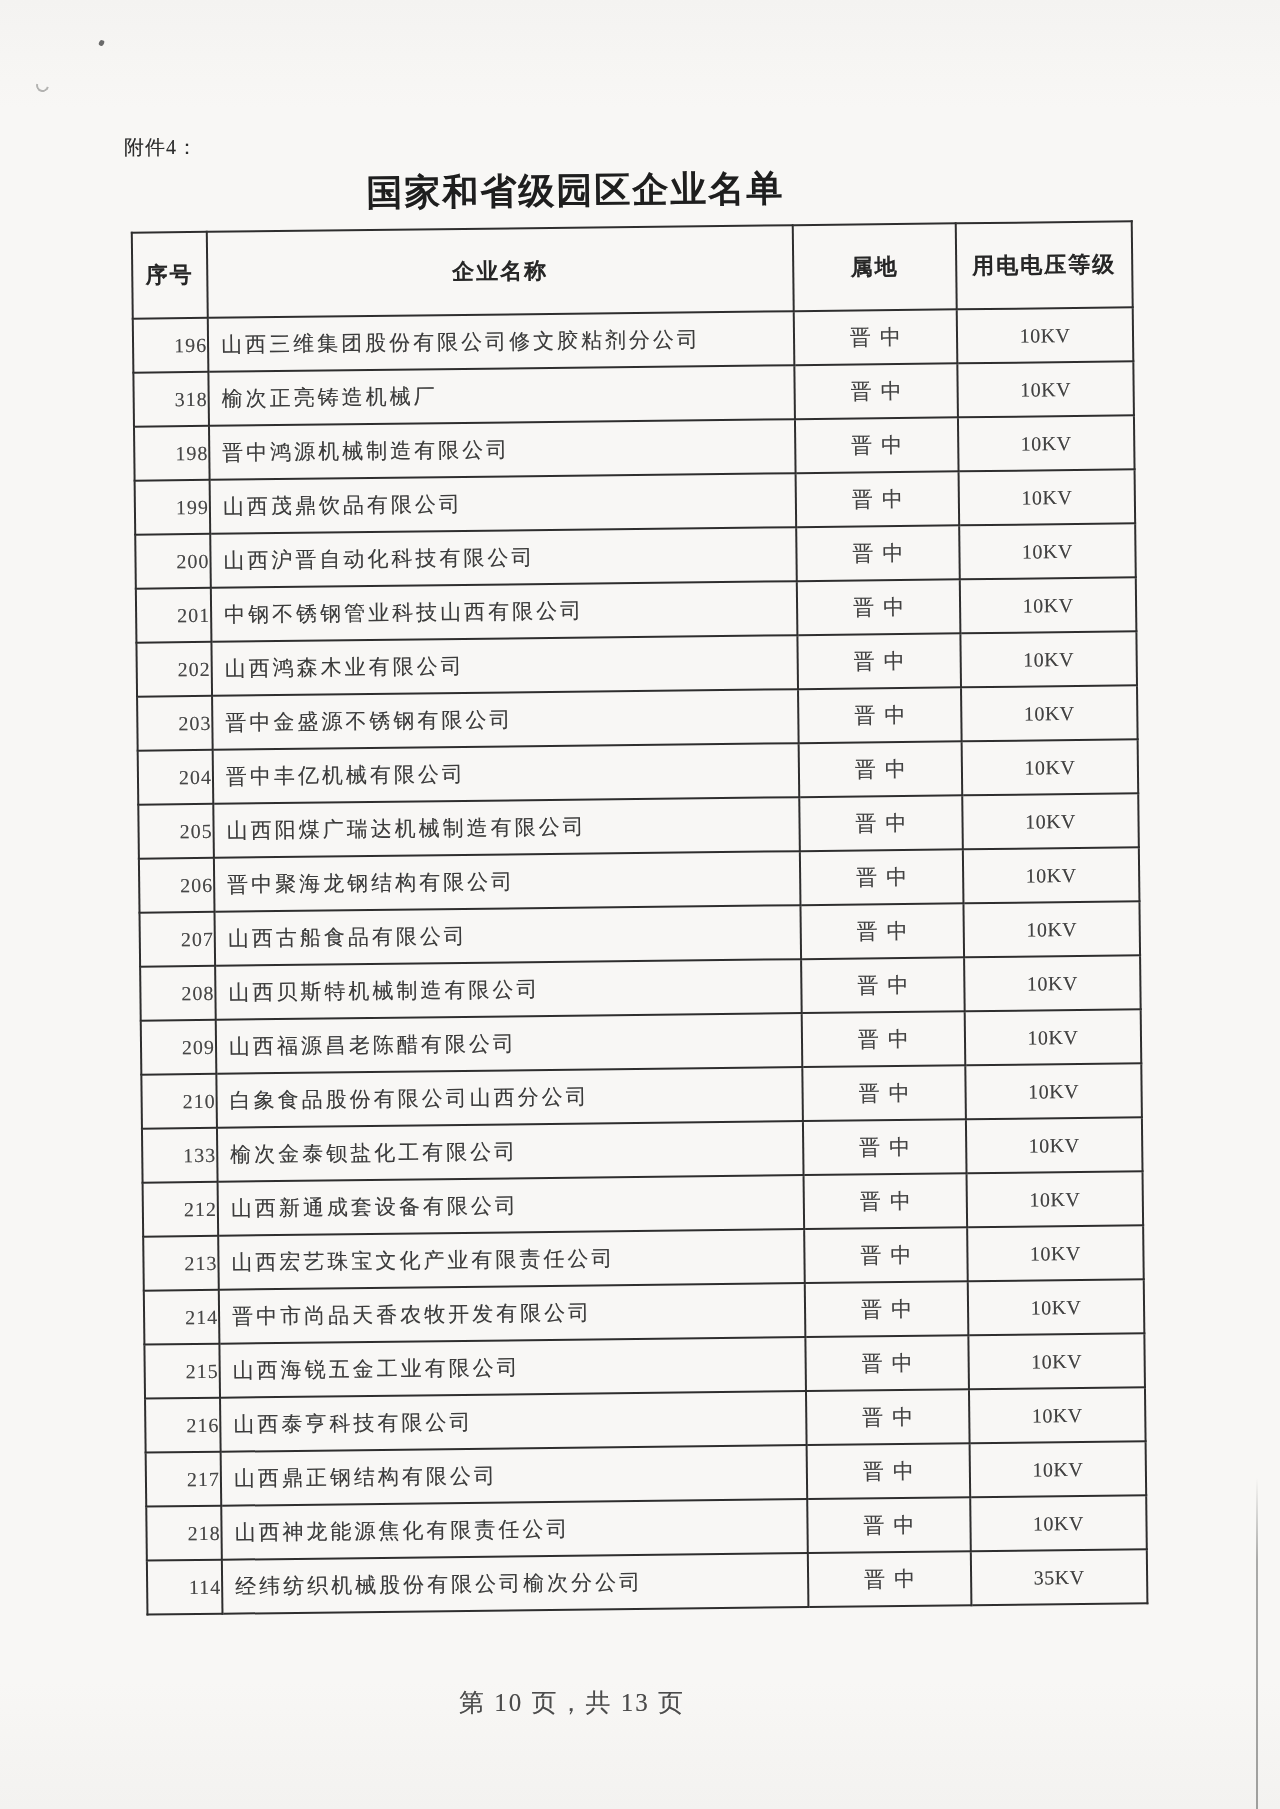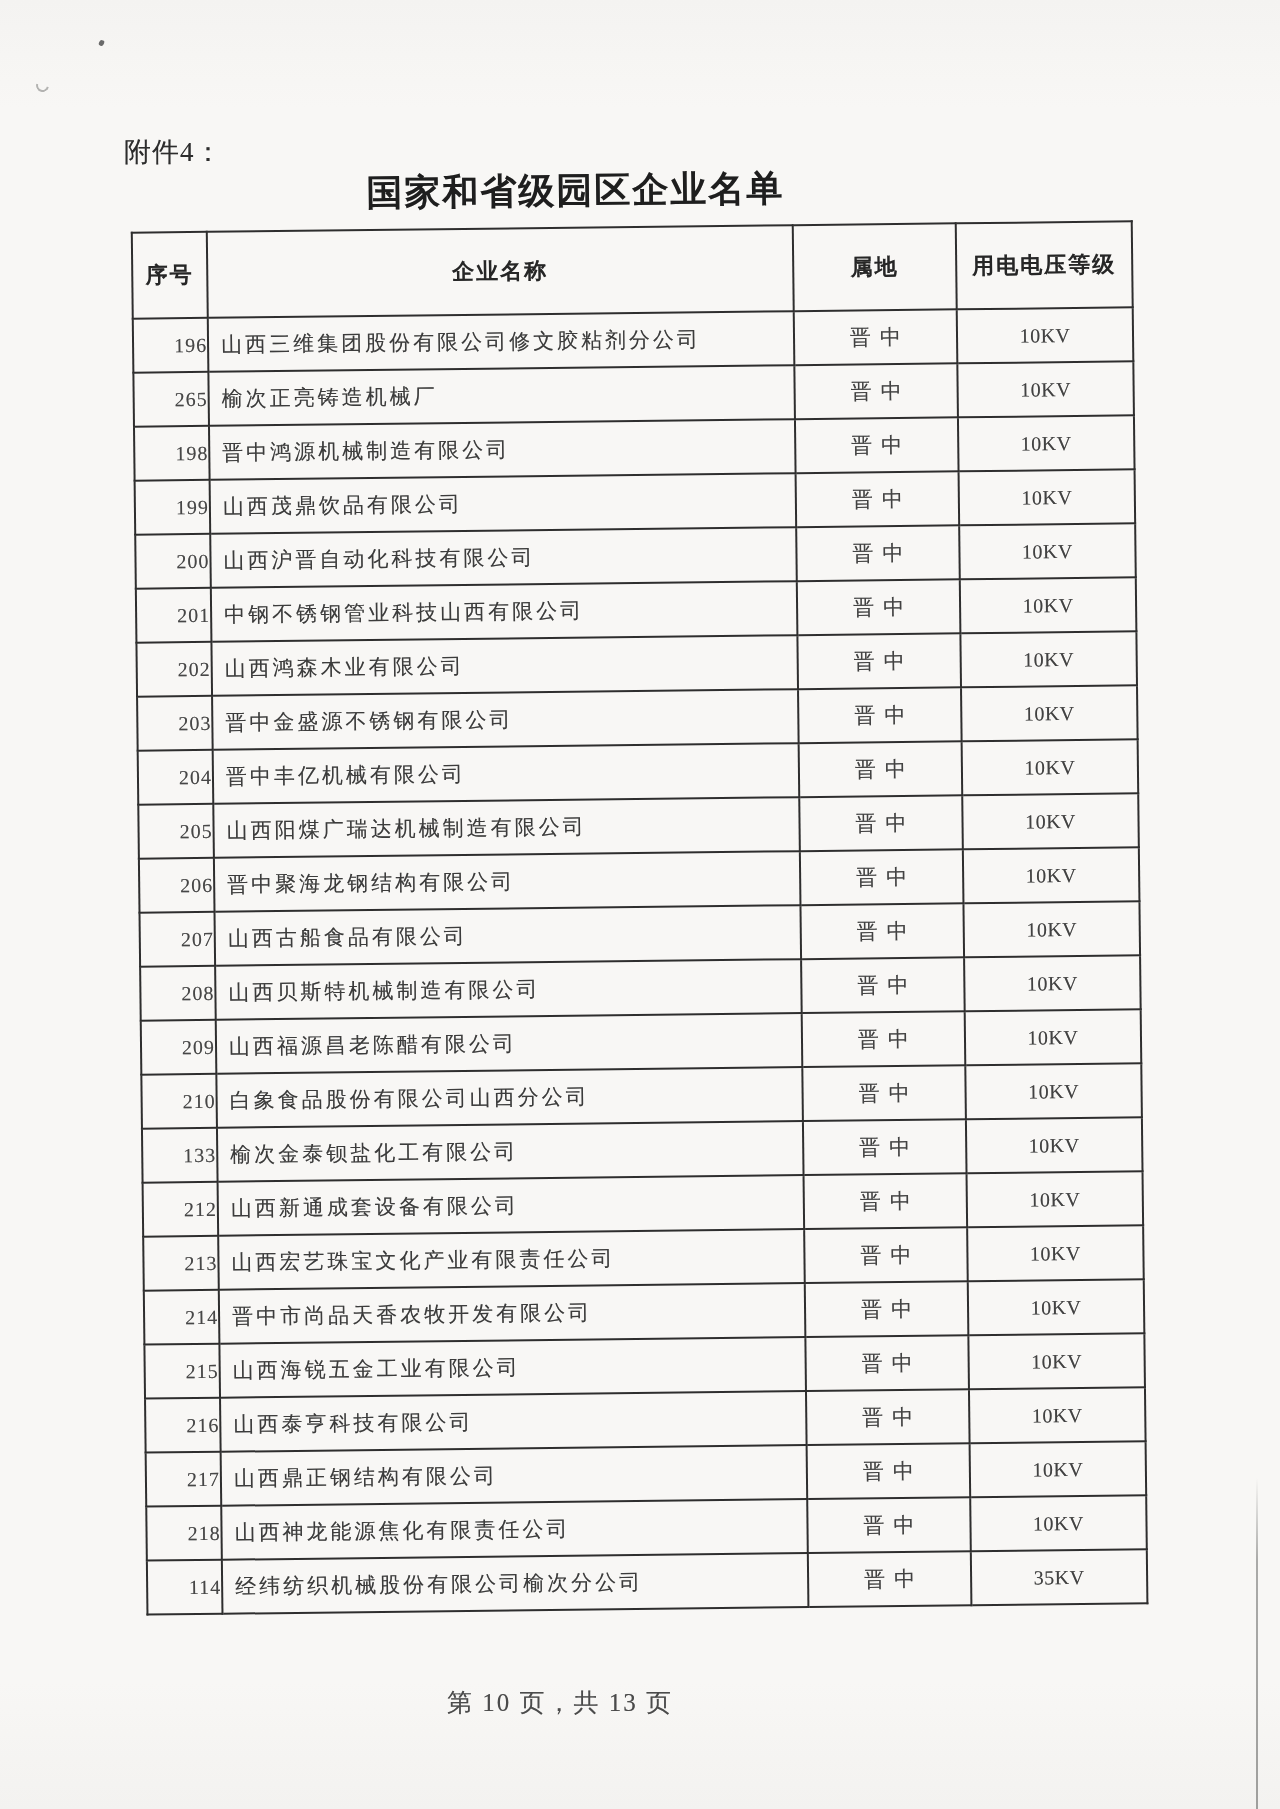--- a/index.html
+++ b/index.html
@@ -30,21 +30,21 @@
     border-top-color: transparent; border-right-color: transparent;
     transform: rotate(-30deg); opacity: .75;
   }
   .edge-line {
     position: absolute; left: 1256px; top: 1478px;
     width: 2px; height: 331px;
     background: linear-gradient(180deg, rgba(160,160,158,0) 0%, #aaaaa8 25%, #9f9f9d 100%);
   }
   .attachment {
     position: absolute; left: 124px; top: 134px;
-    font-size: 27px; letter-spacing: 1px; color: #2d2d2d;
+    font-size: 20px; letter-spacing: 1px; color: #2d2d2d;
   }
   .tilt-wrap {
     position: absolute; left: 135px; top: 168px; width: 1000px;
     transform: rotate(-0.65deg);
     transform-origin: 50% 30%;
   }
   .title {
     margin: 0 0 14px 0;
     text-align: center;
     font-size: 36px; font-weight: bold;
@@ -68,21 +68,21 @@
     font-size: 22px; font-weight: bold;
     color: #262626; letter-spacing: 2px;
     text-align: center;
   }
   .company-table tbody td { height: 52px; }
   .col-no      { text-align: right; font-size: 20px; color: #474747; letter-spacing: 1px; }
   .col-name    { text-align: left; padding-left: 12px !important; font-size: 21px; letter-spacing: 3px; color: #3c3c3c; }
   .col-region  { text-align: center; font-size: 21px; letter-spacing: 9px; text-indent: 9px; color: #424242; }
   .col-voltage { text-align: center; font-size: 20px; letter-spacing: 0.5px; color: #424242; }
   .footer {
-    position: absolute; left: 0; top: 1686px; width: 1120px;
+    position: absolute; left: 12px; top: 1686px; width: 1120px;
     text-align: center;
     font-size: 25px; letter-spacing: 2px; color: #4b4b4b;
   }
 </style>
 </head>
 <body>
 
 <div class="sheet">
   <div class="speck-1"></div>
   <div class="speck-2"></div>
@@ -109,21 +109,21 @@
         </tr>
       </thead>
       <tbody>
           <tr>
     <td class="col-no">196</td>
     <td class="col-name">山西三维集团股份有限公司修文胶粘剂分公司</td>
     <td class="col-region">晋中</td>
     <td class="col-voltage">10KV</td>
   </tr>
           <tr>
-    <td class="col-no">265</td>
+    <td class="col-no">318</td>
     <td class="col-name">榆次正亮铸造机械厂</td>
     <td class="col-region">晋中</td>
     <td class="col-voltage">10KV</td>
   </tr>
           <tr>
     <td class="col-no">198</td>
     <td class="col-name">晋中鸿源机械制造有限公司</td>
     <td class="col-region">晋中</td>
     <td class="col-voltage">10KV</td>
   </tr>

